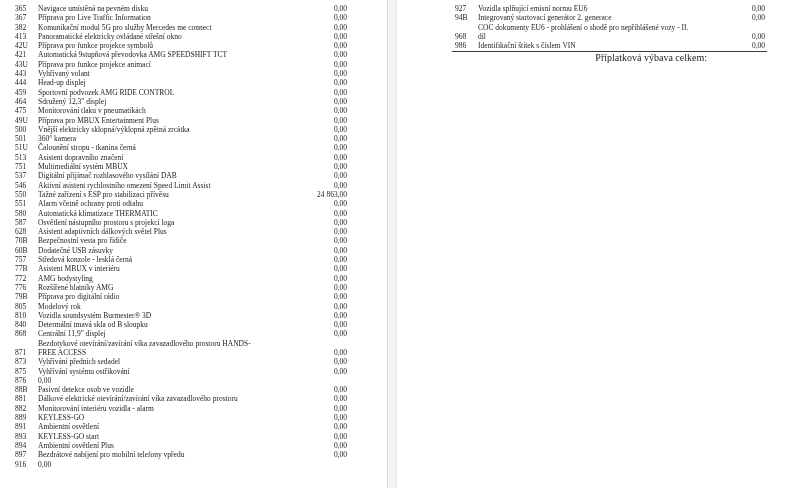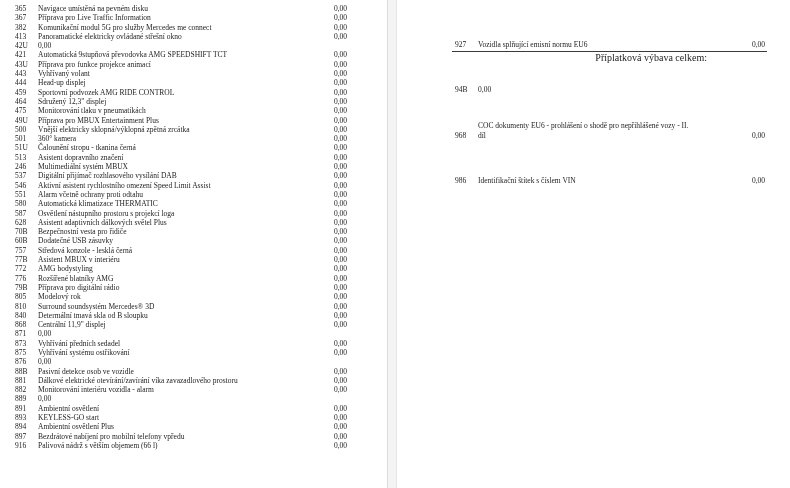--- a/index.html
+++ b/index.html
@@ -45,21 +45,21 @@
     display: flex;
     align-items: flex-end;
     font-size: 7.5px;
     line-height: 9.3px;
   }
   .code {
     flex: 0 0 auto;
     white-space: nowrap;
   }
   .page-1 .code { margin-left: 15px; width: 23px; }
-  .page-2 .code { margin-left: 58px; width: 23px; margin-top: 36px; }
+  .page-2 .code { margin-left: 58px; width: 23px; }
   .desc {
     flex: 1 1 auto;
     white-space: pre-line;
   }
   .price {
     flex: 0 0 auto;
     white-space: nowrap;
     text-align: right;
   }
   .page-1 .price { padding-right: 40px; }
@@ -107,20 +107,21 @@
   </div>
 
   <div class="row">
     <span class="code">413</span>
     <span class="desc">Panoramatické elektricky ovládané střešní okno</span>
     <span class="price">0,00</span>
   </div>
 
   <div class="row">
     <span class="code">42U</span>
+    <span class="desc">Příprava pro funkce projekce symbolů</span>
     <span class="price">0,00</span>
   </div>
 
   <div class="row">
     <span class="code">421</span>
     <span class="desc">Automatická 9stupňová převodovka AMG SPEEDSHIFT TCT</span>
     <span class="price">0,00</span>
   </div>
 
   <div class="row">
@@ -183,37 +184,42 @@
     <span class="price">0,00</span>
   </div>
 
   <div class="row">
     <span class="code">513</span>
     <span class="desc">Asistent dopravního značení</span>
     <span class="price">0,00</span>
   </div>
 
   <div class="row">
-    <span class="code">246</span>
+    <span class="code">751</span>
     <span class="desc">Multimediální systém MBUX</span>
     <span class="price">0,00</span>
   </div>
 
   <div class="row">
     <span class="code">537</span>
     <span class="desc">Digitální přijímač rozhlasového vysílání DAB</span>
     <span class="price">0,00</span>
   </div>
 
   <div class="row">
     <span class="code">546</span>
     <span class="desc">Aktivní asistent rychlostního omezení Speed Limit Assist</span>
     <span class="price">0,00</span>
   </div>
 
+  <div class="row">
+    <span class="code">550</span>
+    <span class="desc">Tažné zařízení s ESP pro stabilizaci přívěsu</span>
+    <span class="price">24 863,00</span>
+  </div>
 
   <div class="row">
     <span class="code">551</span>
     <span class="desc">Alarm včetně ochrany proti odtahu</span>
     <span class="price">0,00</span>
   </div>
 
   <div class="row">
     <span class="code">580</span>
     <span class="desc">Automatická klimatizace THERMATIC</span>
@@ -275,38 +281,40 @@
   </div>
 
   <div class="row">
     <span class="code">805</span>
     <span class="desc">Modelový rok</span>
     <span class="price">0,00</span>
   </div>
 
   <div class="row">
     <span class="code">810</span>
-    <span class="desc">Surround soundsystém Mercedes® 3D</span>
+    <span class="desc">Vozidla soundsystém Burmester® 3D</span>
     <span class="price">0,00</span>
   </div>
 
   <div class="row">
     <span class="code">840</span>
     <span class="desc">Determální tmavá skla od B sloupku</span>
     <span class="price">0,00</span>
   </div>
 
   <div class="row">
     <span class="code">868</span>
     <span class="desc">Centrální 11,9" displej</span>
     <span class="price">0,00</span>
   </div>
 
   <div class="row">
     <span class="code">871</span>
+    <span class="desc">Bezdotykové otevírání/zavírání víka zavazadlového prostoru HANDS-
+FREE ACCESS</span>
     <span class="price">0,00</span>
   </div>
 
   <div class="row">
     <span class="code">873</span>
     <span class="desc">Vyhřívání předních sedadel</span>
     <span class="price">0,00</span>
   </div>
 
   <div class="row">
@@ -333,20 +341,21 @@
   </div>
 
   <div class="row">
     <span class="code">882</span>
     <span class="desc">Monitorování interiéru vozidla - alarm</span>
     <span class="price">0,00</span>
   </div>
 
   <div class="row">
     <span class="code">889</span>
+    <span class="desc">KEYLESS-GO</span>
     <span class="price">0,00</span>
   </div>
 
   <div class="row">
     <span class="code">891</span>
     <span class="desc">Ambientní osvětlení</span>
     <span class="price">0,00</span>
   </div>
 
   <div class="row">
@@ -362,38 +371,38 @@
   </div>
 
   <div class="row">
     <span class="code">897</span>
     <span class="desc">Bezdrátové nabíjení pro mobilní telefony vpředu</span>
     <span class="price">0,00</span>
   </div>
 
   <div class="row">
     <span class="code">916</span>
-    <span class="desc">Palivová nádrž s větším objemem (66 l)</span>
     <span class="price">0,00</span>
   </div>
 </div>
   </div>
 
   <div class="page-gap"></div>
 
   <div class="page page-2">
     <div class="rows" id="rows-p2">
   <div class="row">
     <span class="code">927</span>
     <span class="desc">Vozidla splňující emisní normu EU6</span>
     <span class="price">0,00</span>
   </div>
 
   <div class="row">
     <span class="code">94B</span>
+    <span class="desc">Integrovaný startovací generátor 2. generace</span>
     <span class="price">0,00</span>
   </div>
 
   <div class="row">
     <span class="code">968</span>
     <span class="desc">COC dokumenty EU6 - prohlášení o shodě pro nepřihlášené vozy - II.
 díl</span>
     <span class="price">0,00</span>
   </div>
 

